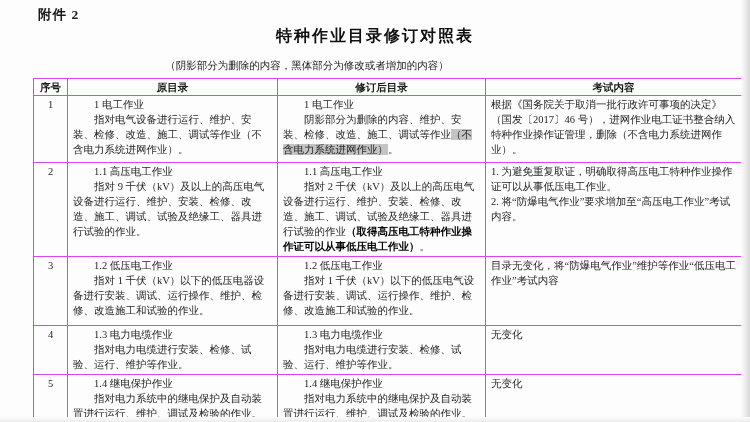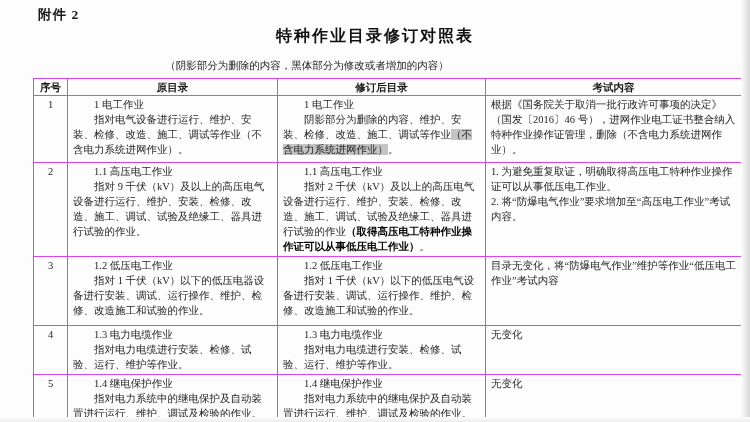--- a/index.html
+++ b/index.html
@@ -85,21 +85,21 @@
           <td class="num">1</td>
           <td>
             <p class="para"><span>1 电工作业</span></p>
             <p class="para"><span>指对电气设备进行运行、维护、安装、检修、改造、施工、调试等作业（不含电力系统进网作业）。</span></p>
           </td>
           <td>
             <p class="para"><span>1 电工作业</span></p>
             <p class="para"><span>阴影部分为删除的内容、维护、安装、检修、改造、施工、调试等作业</span><span class="shaded">（不含电力系统进网作业）</span><span>。</span></p>
           </td>
           <td>
-            <p class="para noindent"><span>根据《国务院关于取消一批行政许可事项的决定》（国发〔2016〕46 号），进网作业电工证书整合纳入特种作业操作证管理，删除（不含电力系统进网作业）。</span></p>
+            <p class="para noindent"><span>根据《国务院关于取消一批行政许可事项的决定》（国发〔2017〕46 号），进网作业电工证书整合纳入特种作业操作证管理，删除（不含电力系统进网作业）。</span></p>
           </td>
         </tr>
         <tr class="r2">
           <td class="num">2</td>
           <td>
             <p class="para"><span>1.1 高压电工作业</span></p>
             <p class="para"><span>指对 9 千伏（kV）及以上的高压电气设备进行运行、维护、安装、检修、改造、施工、调试、试验及绝缘工、器具进行试验的作业。</span></p>
           </td>
           <td>
             <p class="para"><span>1.1 高压电工作业</span></p>

